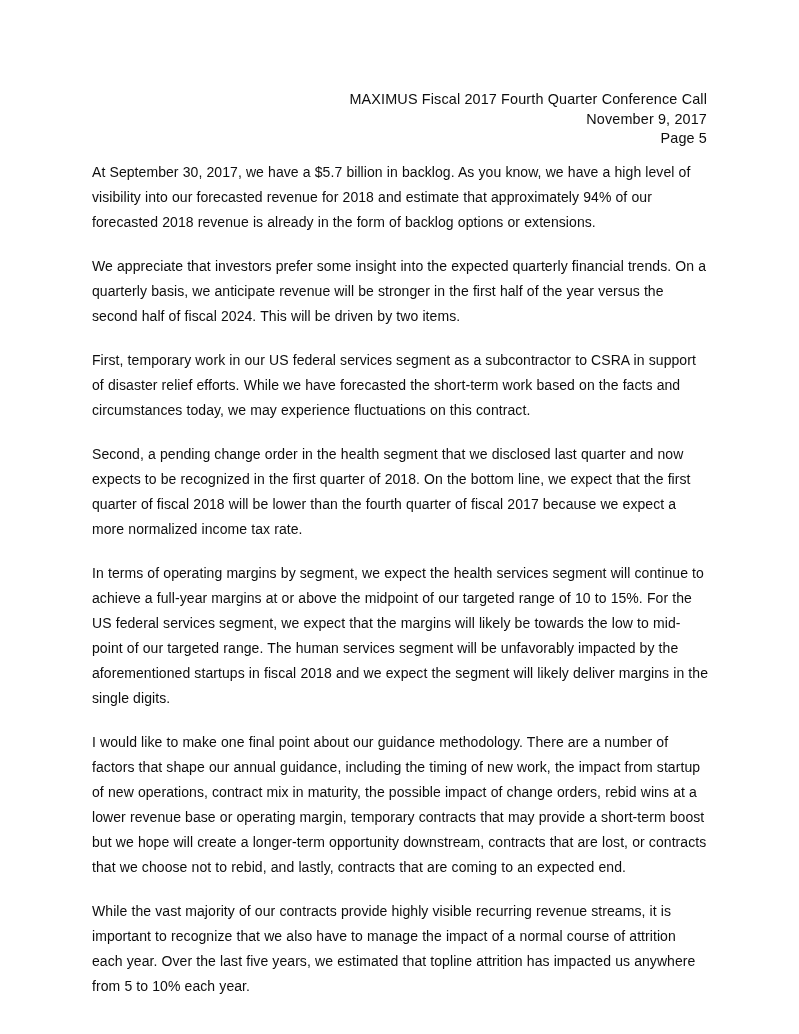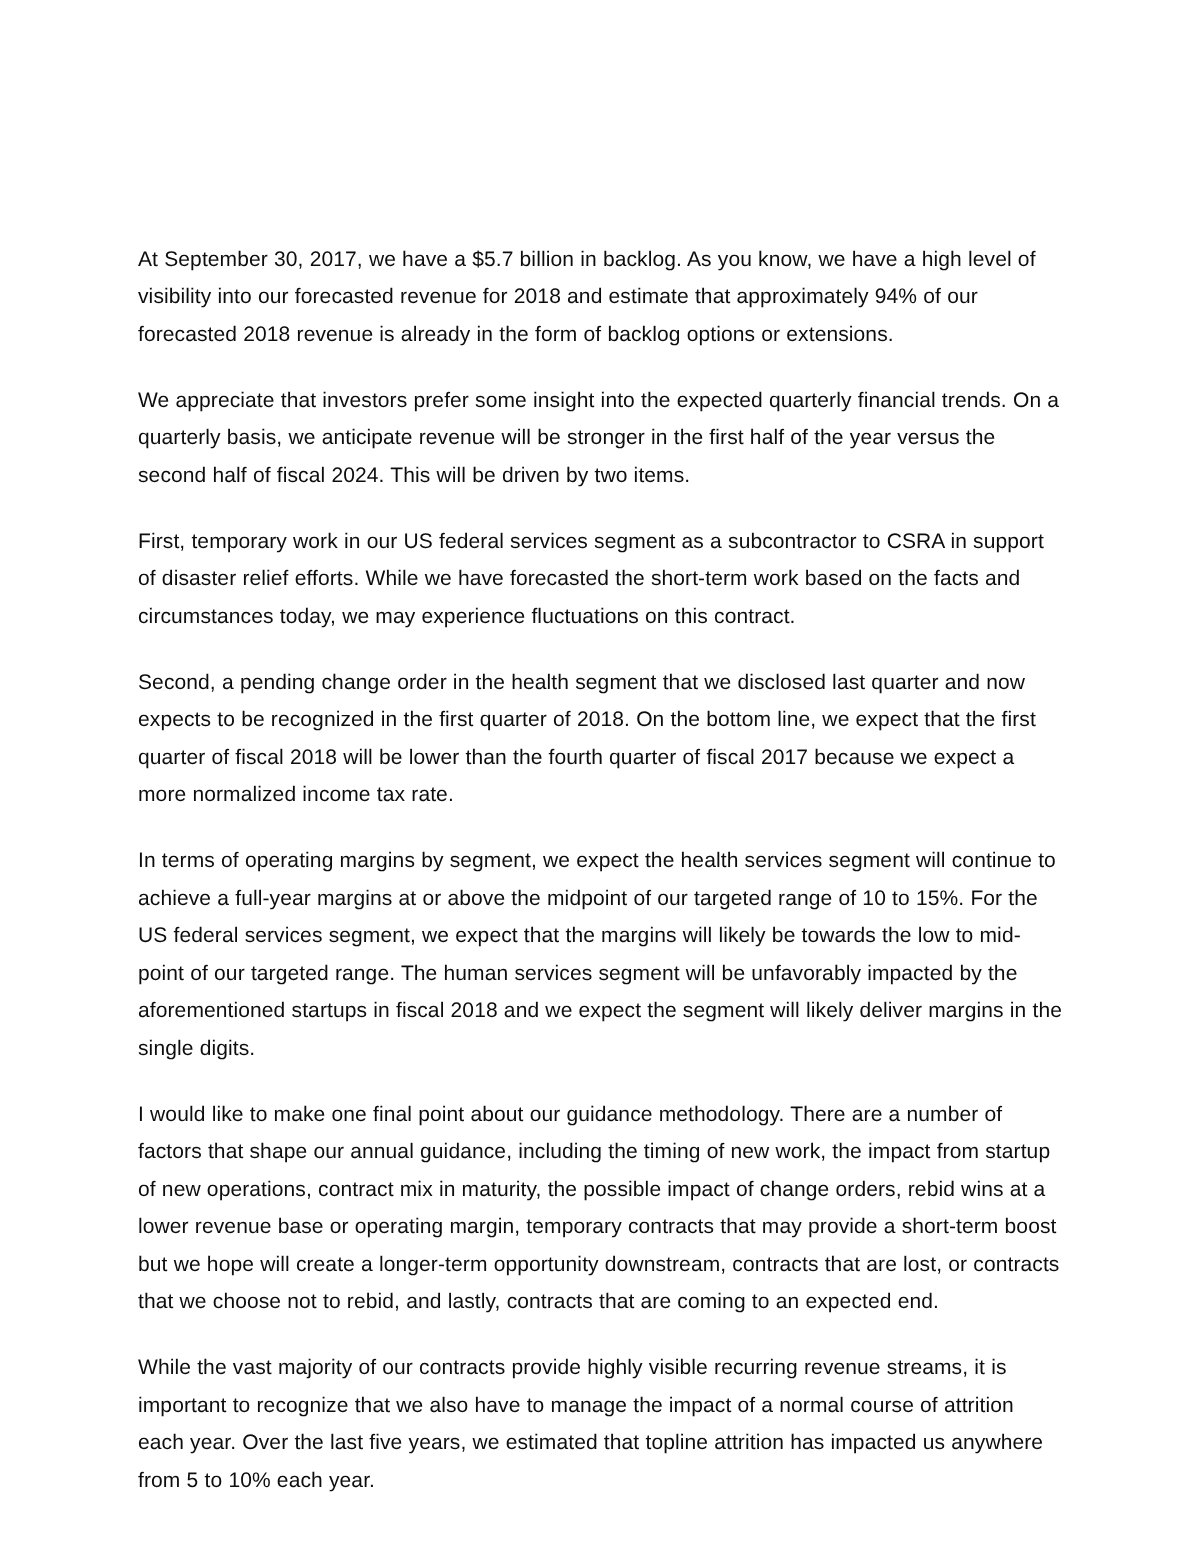--- a/index.html
+++ b/index.html
@@ -56,20 +56,25 @@
   }
   .doc-body p:last-child {
     margin-bottom: 0;
   }
 </style>
 </head>
 <body>
 
 <div class="page">
 
+  <div class="doc-header">
+    <span class="hdr-line">MAXIMUS Fiscal 2017 Fourth Quarter Conference Call</span>
+    <span class="hdr-line">November 9, 2017</span>
+    <span class="hdr-line">Page 5</span>
+  </div>
 
   <div class="doc-body">
     <p>At September 30, 2017, we have a $5.7 billion in backlog. As you know, we have a high level of visibility into our forecasted revenue for 2018 and estimate that approximately 94% of our forecasted 2018 revenue is already in the form of backlog options or extensions.</p>
     <p>We appreciate that investors prefer some insight into the expected quarterly financial trends. On a quarterly basis, we anticipate revenue will be stronger in the first half of the year versus the second half of fiscal 2024. This will be driven by two items.</p>
     <p>First, temporary work in our US federal services segment as a subcontractor to CSRA in support of disaster relief efforts. While we have forecasted the short-term work based on the facts and circumstances today, we may experience fluctuations on this contract.</p>
     <p>Second, a pending change order in the health segment that we disclosed last quarter and now expects to be recognized in the first quarter of 2018. On the bottom line, we expect that the first quarter of fiscal 2018 will be lower than the fourth quarter of fiscal 2017 because we expect a more normalized income tax rate.</p>
     <p>In terms of operating margins by segment, we expect the health services segment will continue to achieve a full-year margins at or above the midpoint of our targeted range of 10 to 15%. For the US federal services segment, we expect that the margins will likely be towards the low to mid-point of our targeted range. The human services segment will be unfavorably impacted by the aforementioned startups in fiscal 2018 and we expect the segment will likely deliver margins in the single digits.</p>
     <p>I would like to make one final point about our guidance methodology. There are a number of factors that shape our annual guidance, including the timing of new work, the impact from startup of new operations, contract mix in maturity, the possible impact of change orders, rebid wins at a lower revenue base or operating margin, temporary contracts that may provide a short-term boost but we hope will create a longer-term opportunity downstream, contracts that are lost, or contracts that we choose not to rebid, and lastly, contracts that are coming to an expected end.</p>
     <p>While the vast majority of our contracts provide highly visible recurring revenue streams, it is important to recognize that we also have to manage the impact of a normal course of attrition each year. Over the last five years, we estimated that topline attrition has impacted us anywhere from 5 to 10% each year.</p>
 

